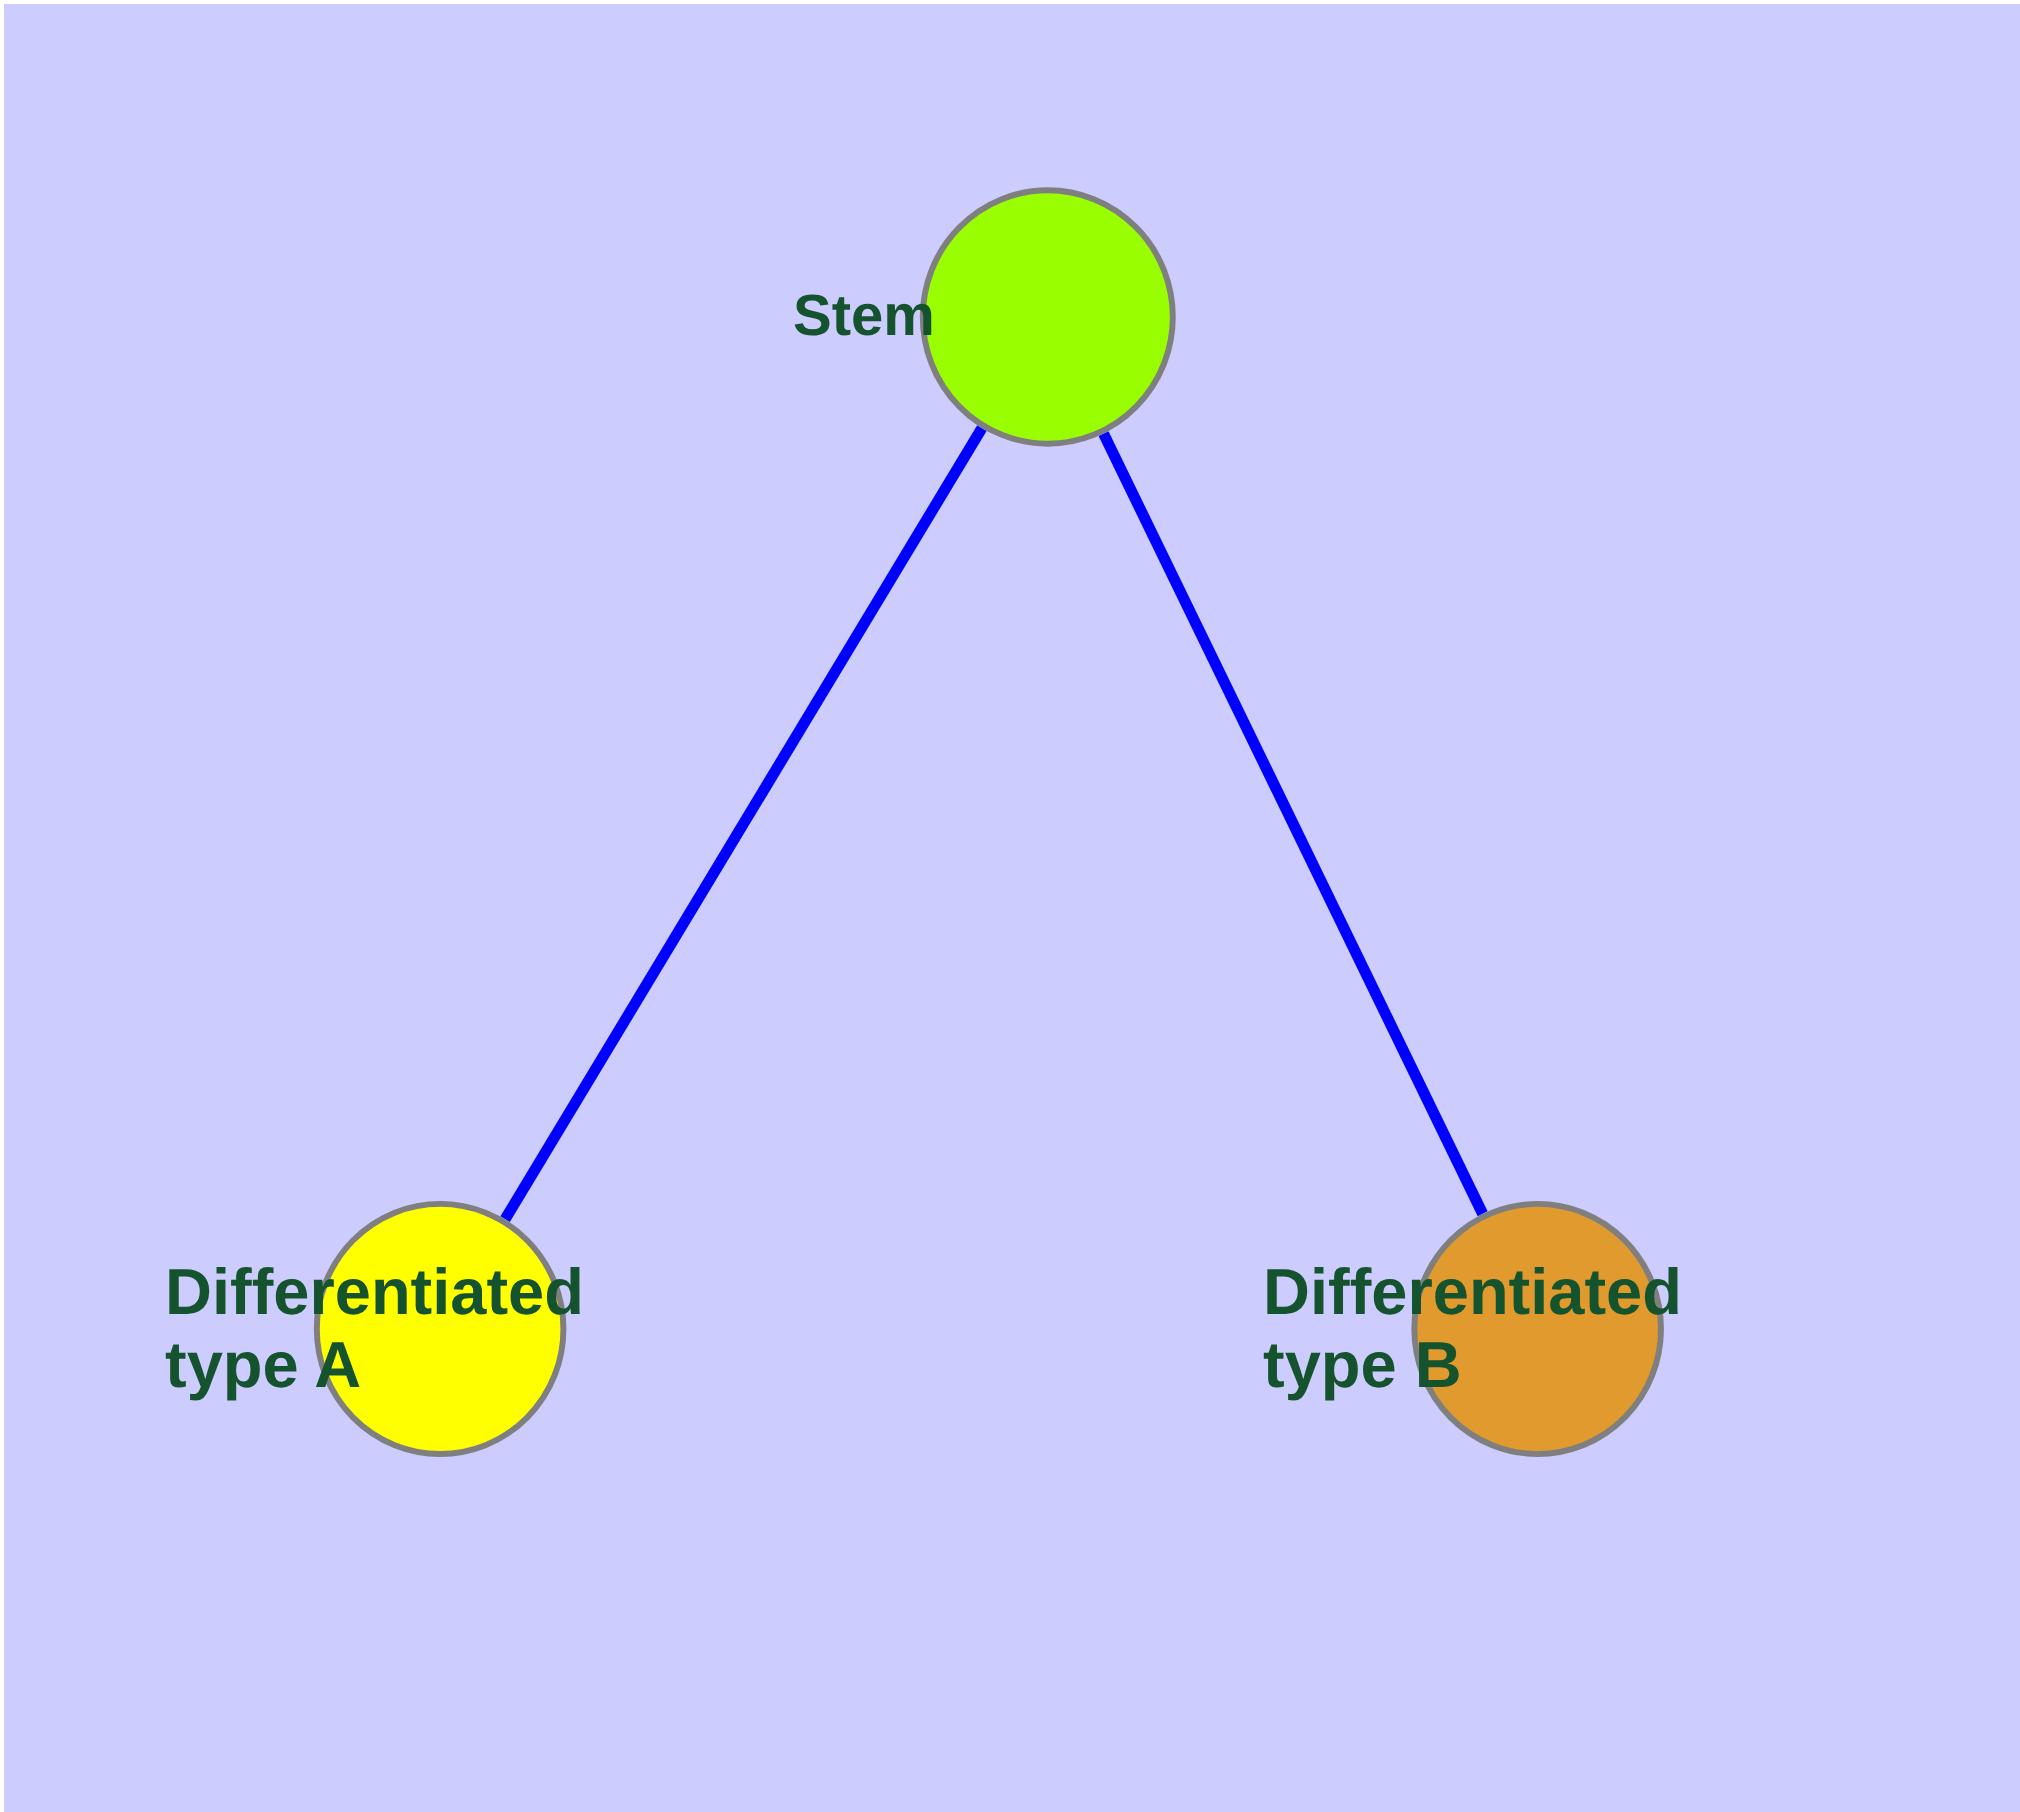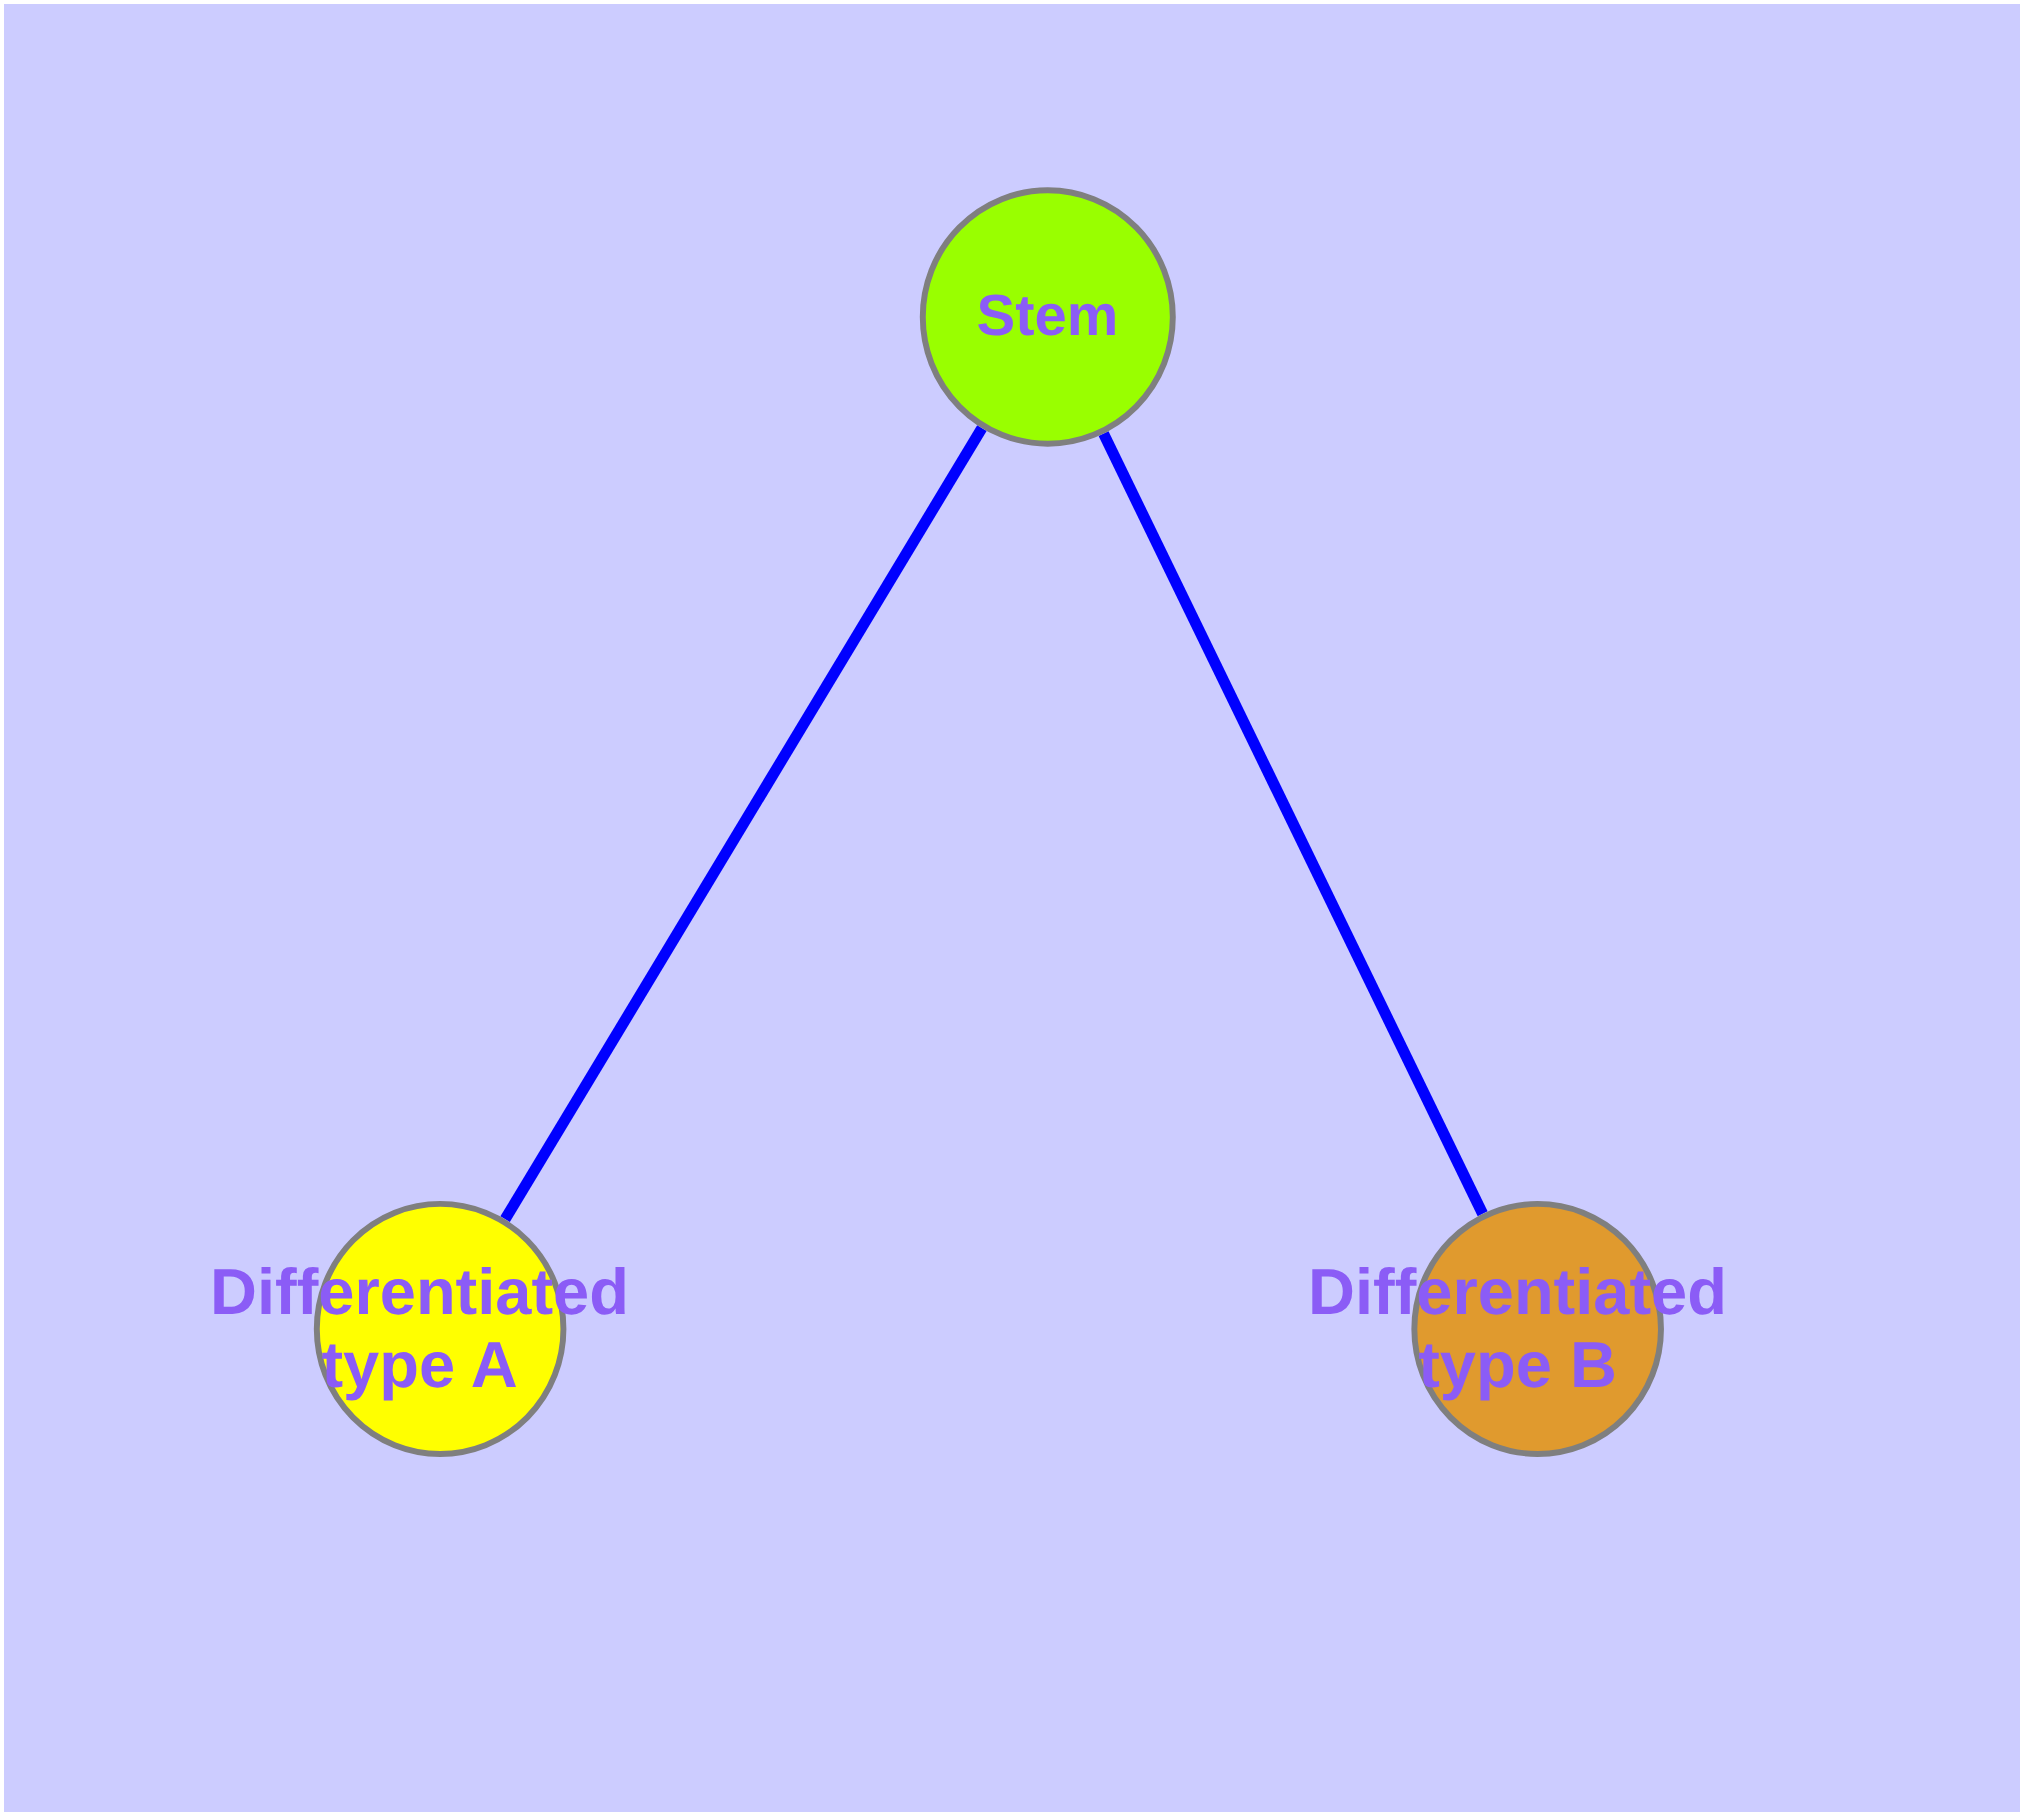--- a/index.html
+++ b/index.html
@@ -25,23 +25,23 @@
   }
   #graph-svg {
     position: absolute;
     left: 0;
     top: 0;
     width: 2021px;
     height: 1812px;
   }
   .node-label {
     position: absolute;
-    color: #8b5cf6;
+    color: #14532d;
     font-weight: bold;
-    text-align: center;
+    text-align: left;
     line-height: 1.12;
     white-space: pre;
     pointer-events: none;
     text-rendering: geometricPrecision;
   }
   #label-stem {
     left: 793px;
     top: 275px;
     width: 509px;
     font-size: 58px;

